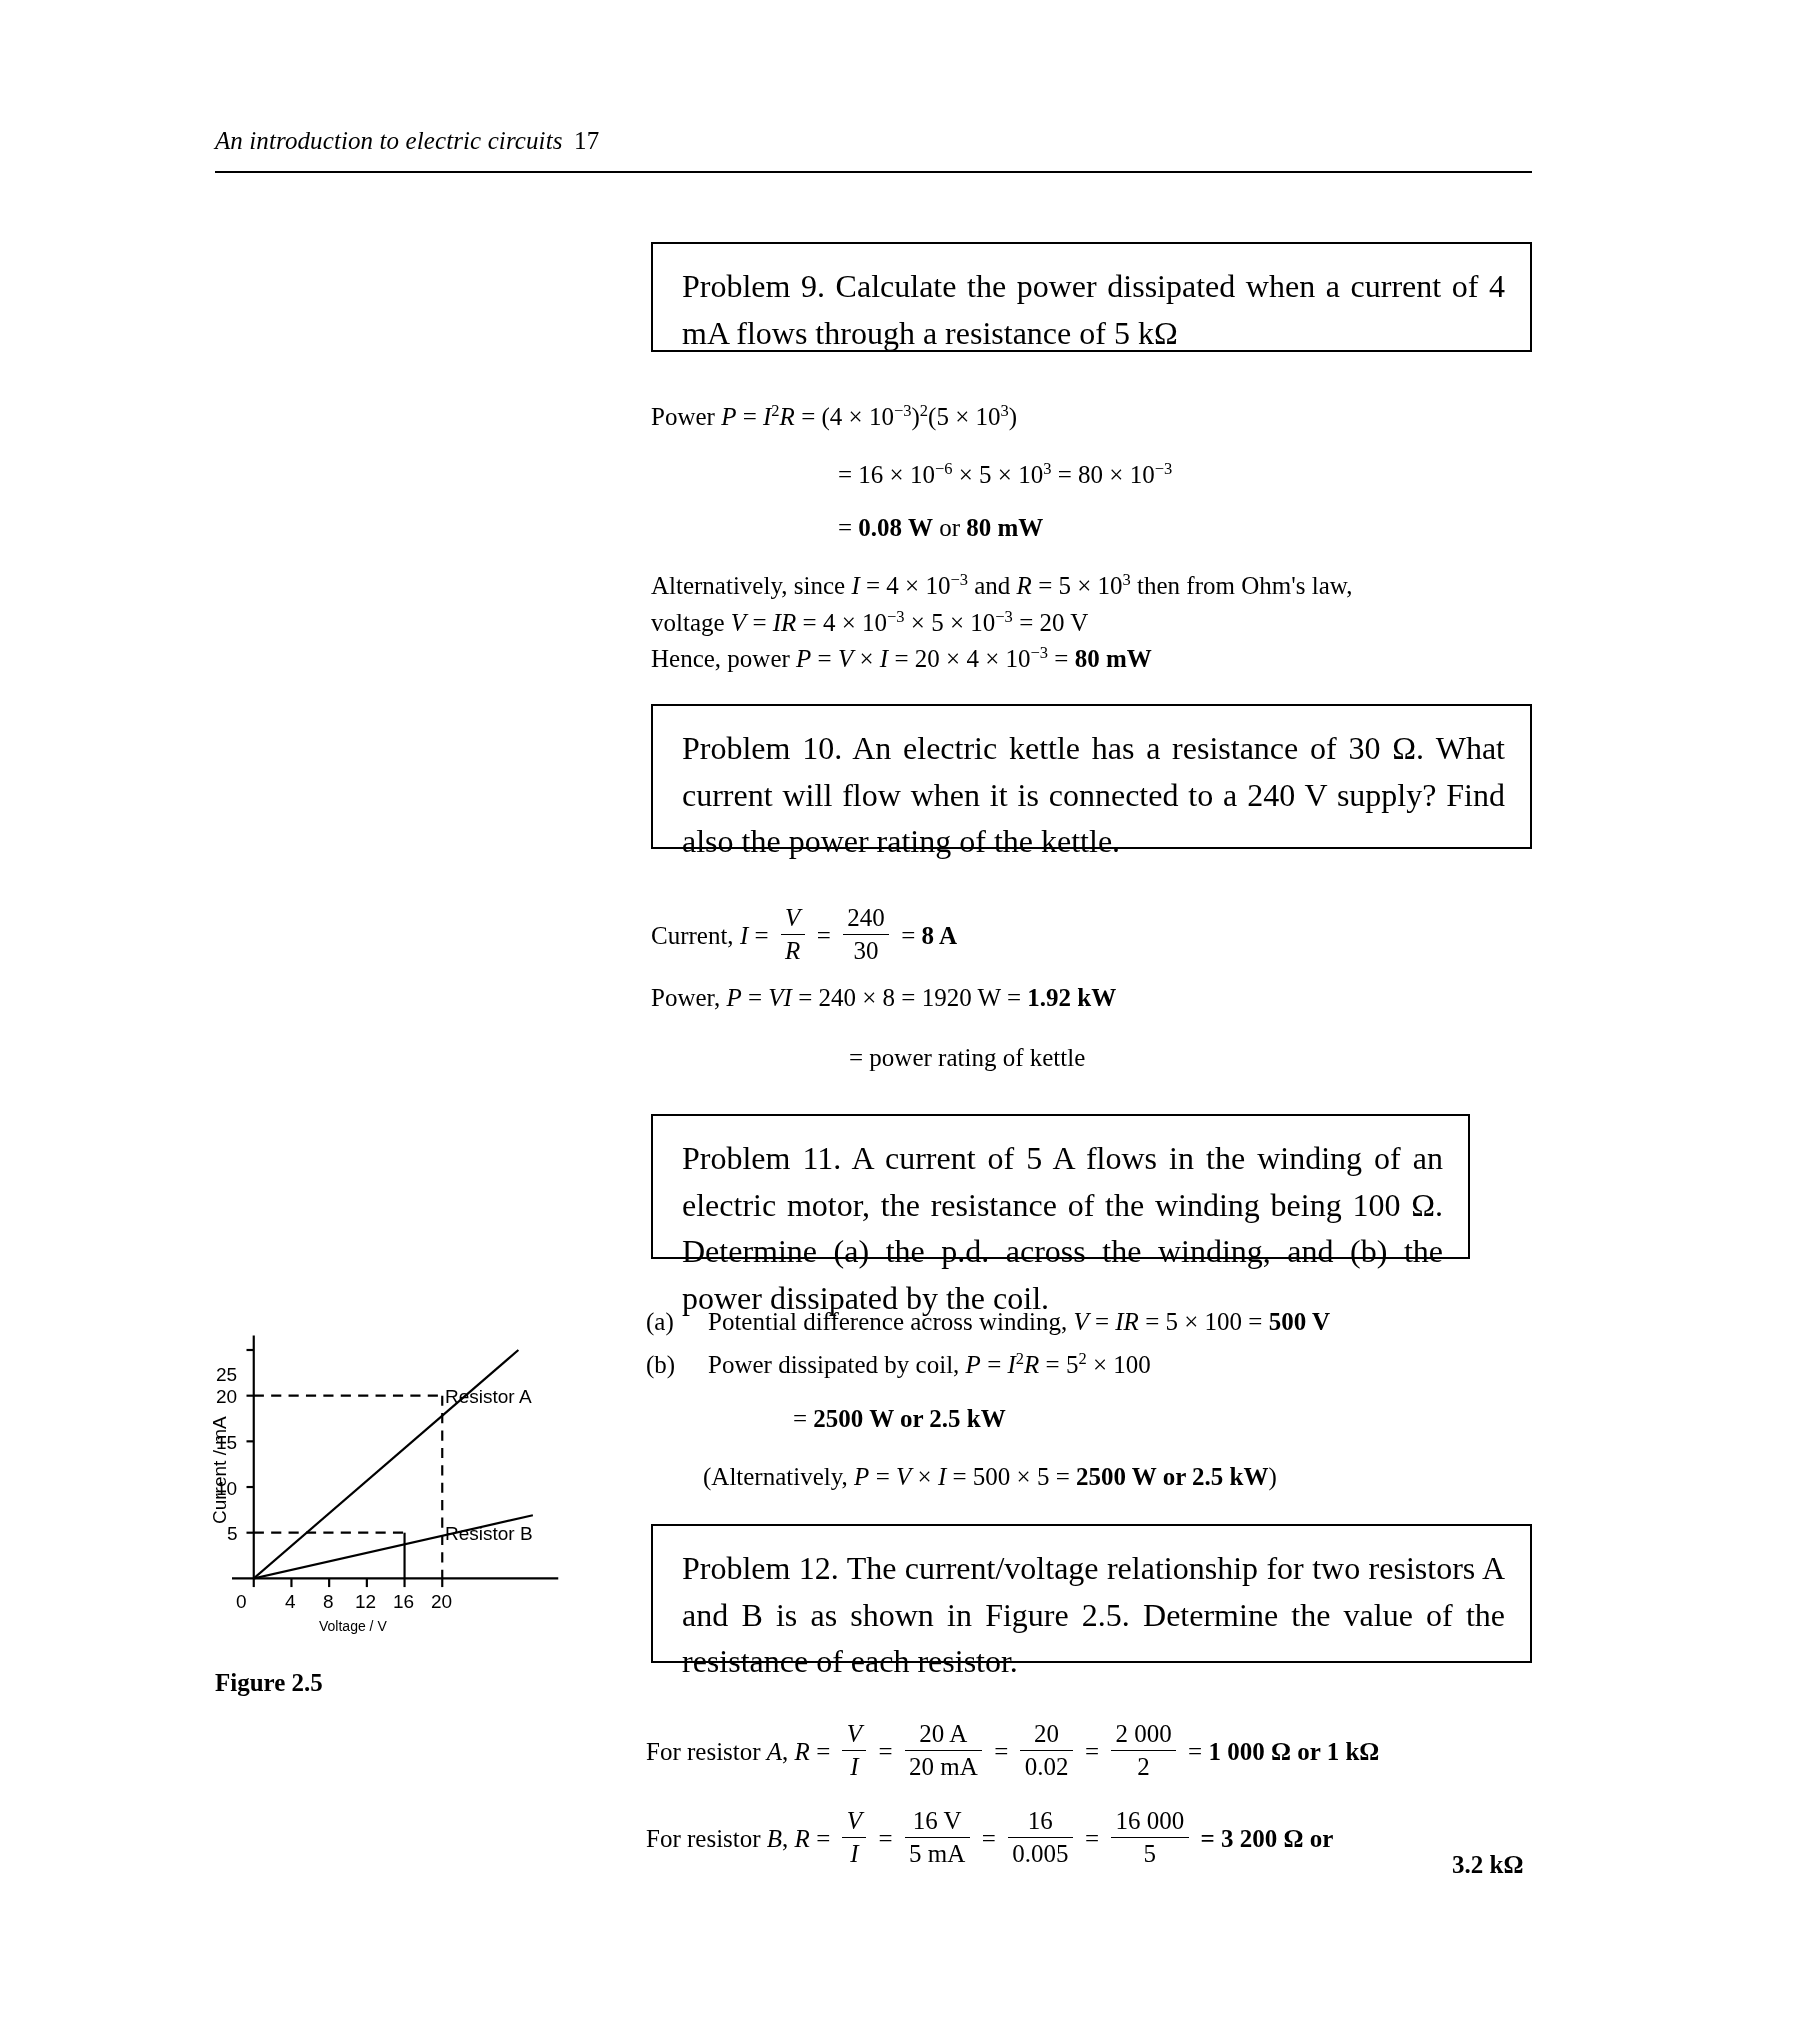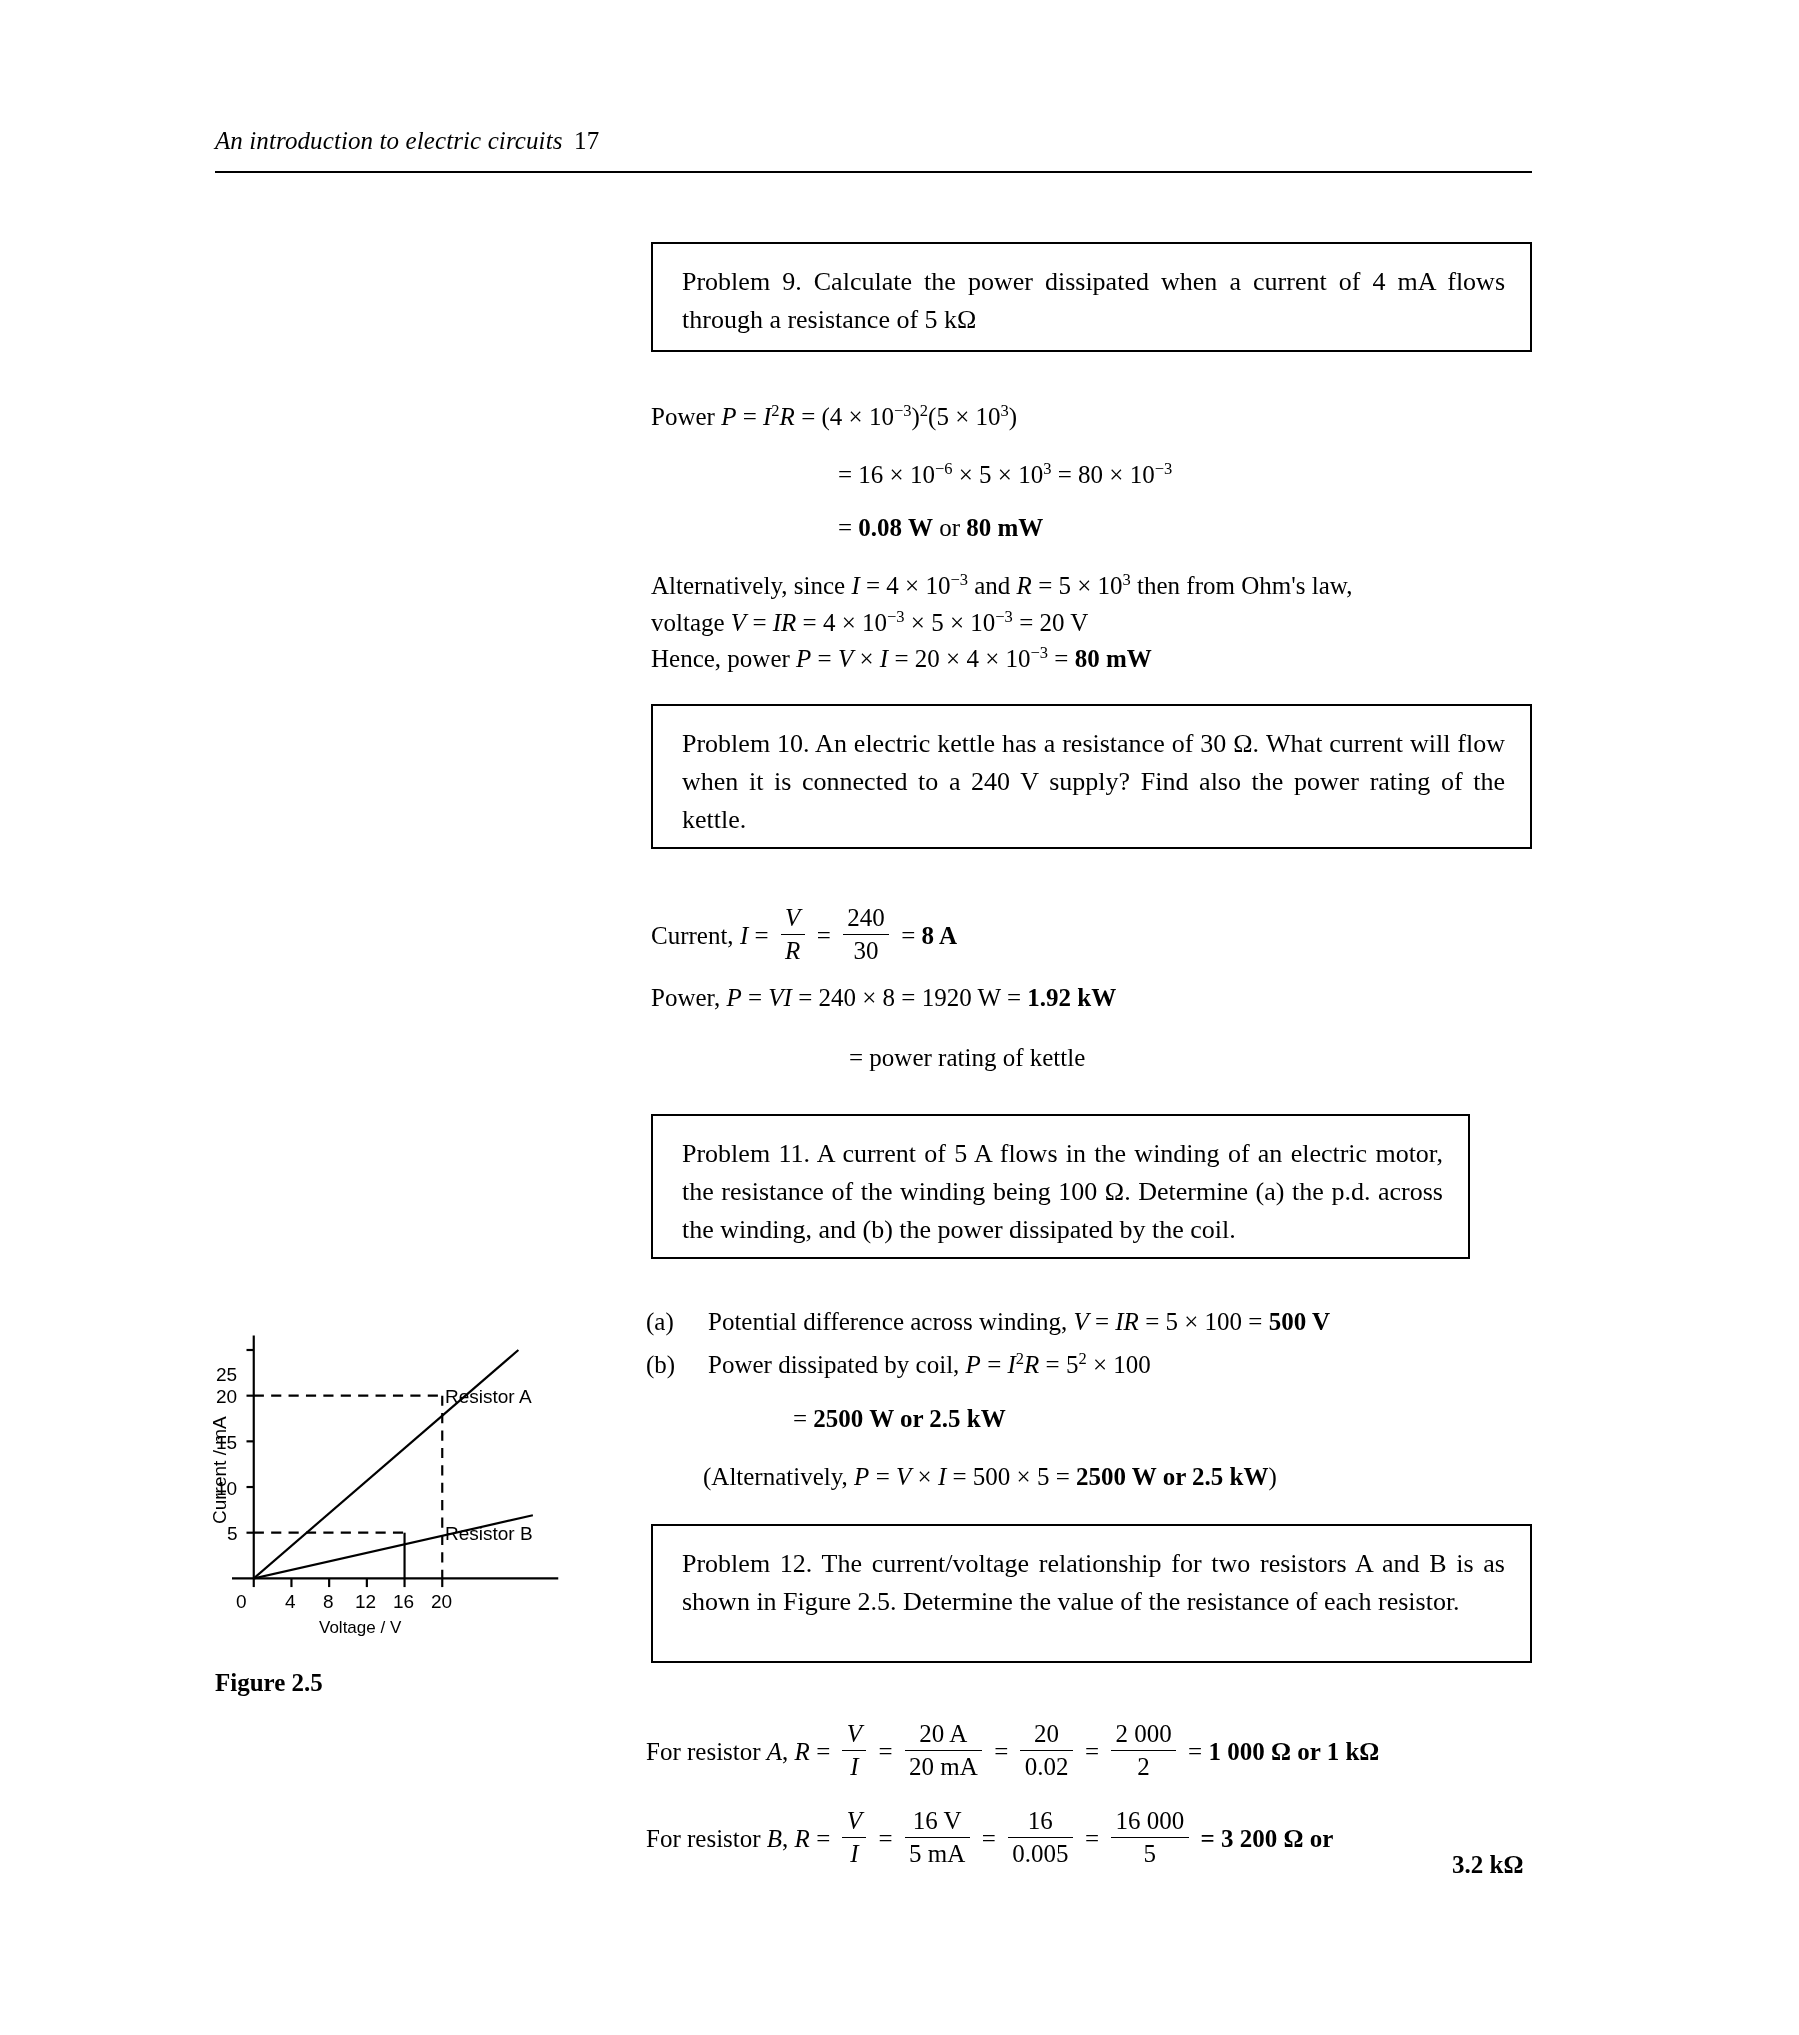--- a/index.html
+++ b/index.html
@@ -48,21 +48,21 @@
   }
   .bold { font-weight: bold; }
   .ital { font-style: italic; }
 
   
   .problem-box {
     position: absolute;
     border: 2.2px solid #000000;
     box-sizing: border-box;
     padding: 19px 25px 19px 29px;
-    font-size: 26px;
+    font-size: 32px;
     line-height: 1.46;
     text-align: justify;
   }
 
   
   sup { font-size: 0.66em; vertical-align: super; line-height: 0; }
 
   .frac {
     display: inline-block;
     vertical-align: -0.62em;
@@ -99,21 +99,21 @@
   .axis-label-y {
     position: absolute;
     font-size: 19px;
     font-family: "Liberation Sans", sans-serif;
     transform: rotate(-90deg);
     transform-origin: left top;
     white-space: nowrap;
   }
   .axis-label-x {
     position: absolute;
-    font-size: 17px;
+    font-size: 14px;
     font-family: "Liberation Sans", sans-serif;
     white-space: nowrap;
   }
   .tick-lbl {
     position: absolute;
     font-size: 19px;
     font-family: "Liberation Sans", sans-serif;
     white-space: nowrap;
   }
   .curve-lbl {

